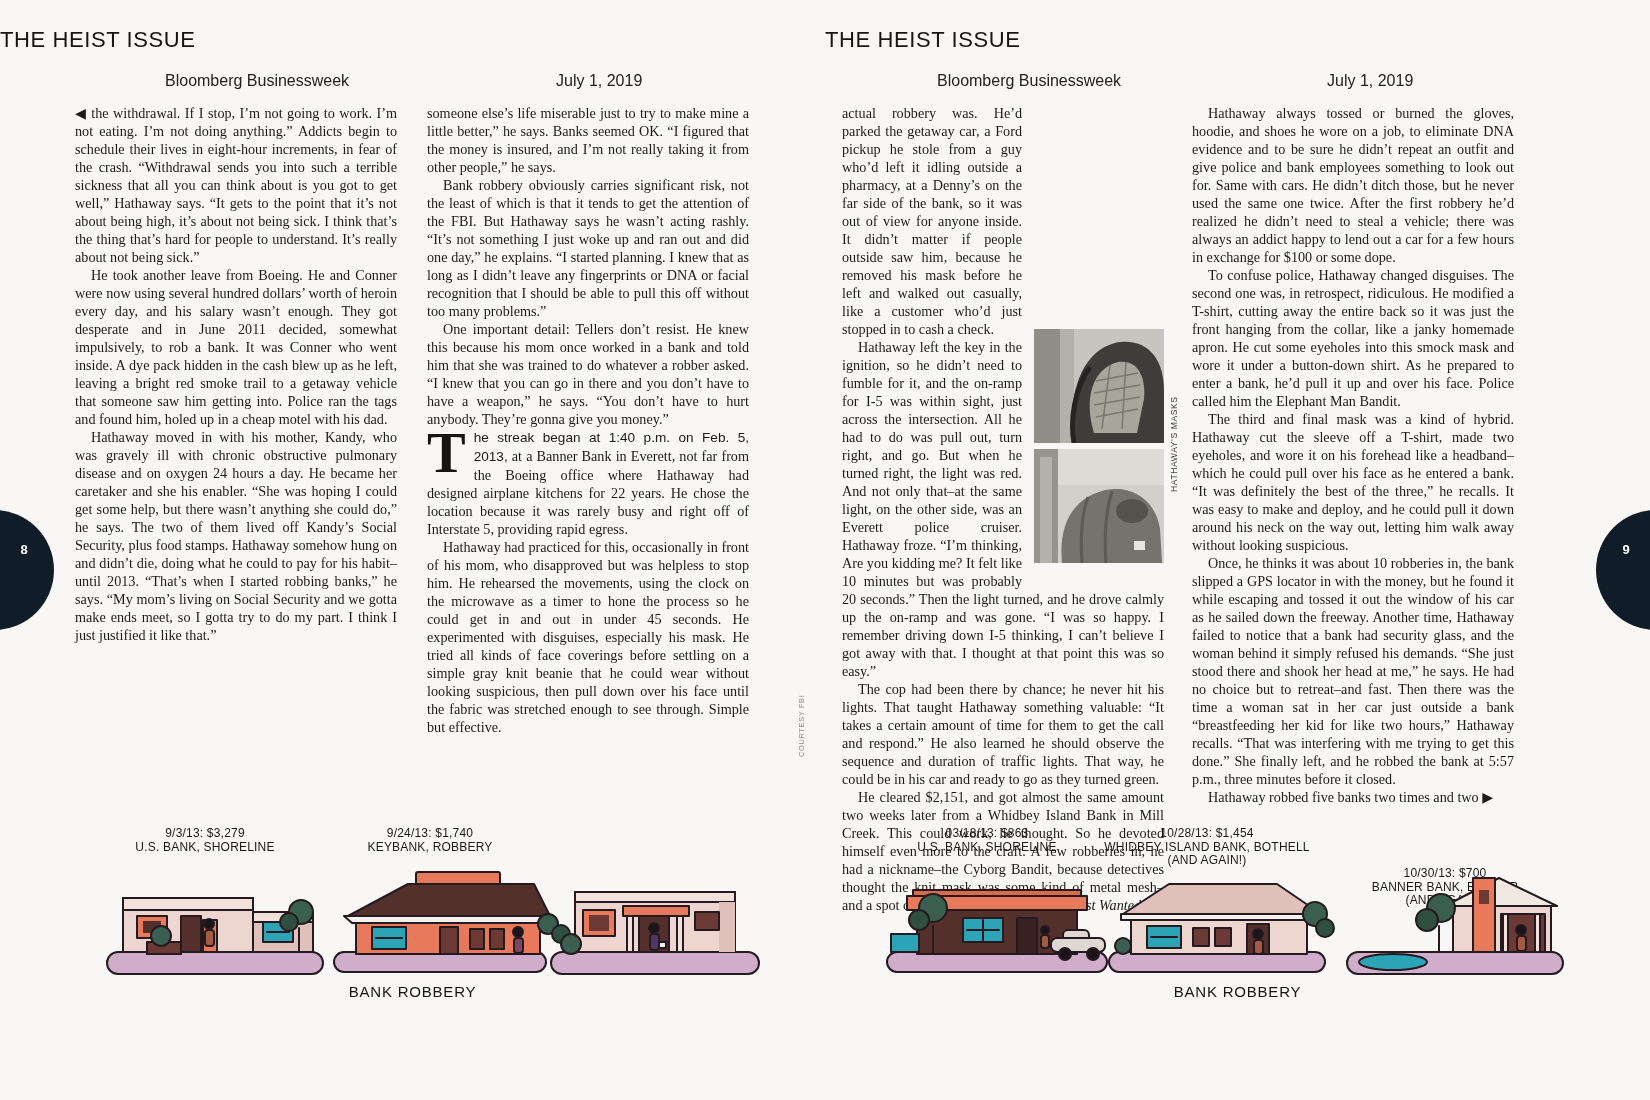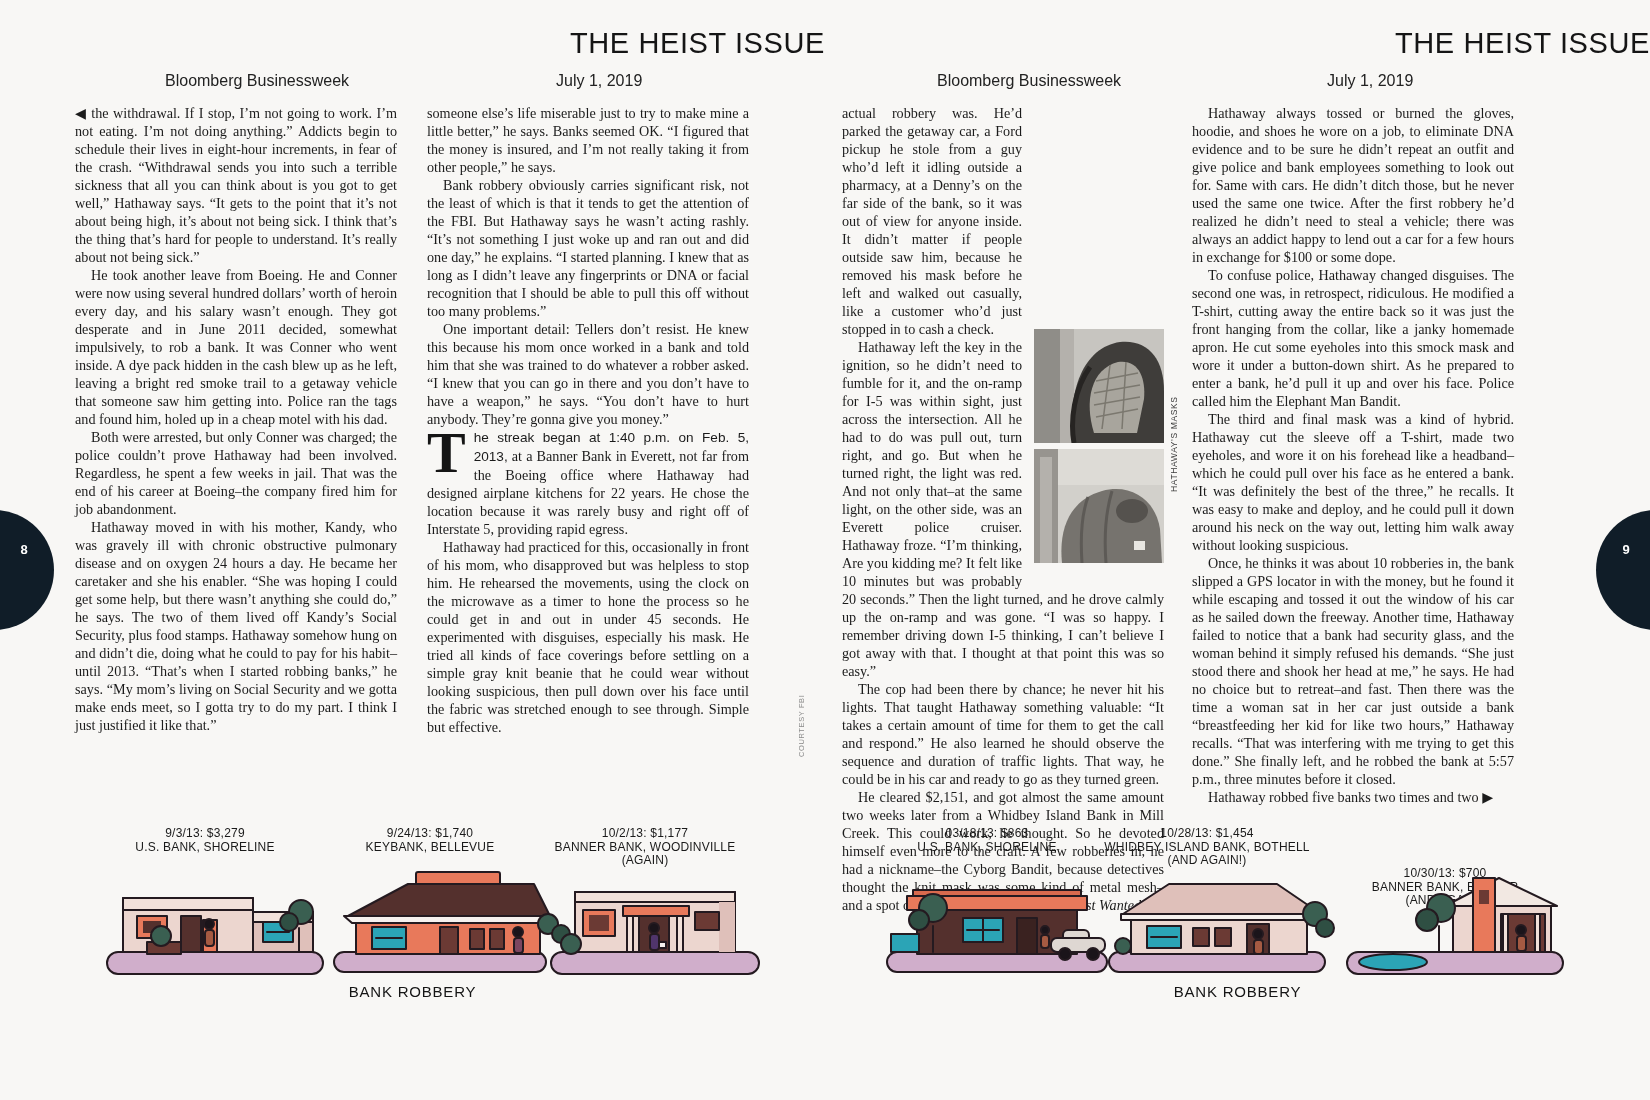--- a/index.html
+++ b/index.html
@@ -1,19 +1,19 @@
 <!DOCTYPE html>
 <html lang="en"><head>
 <meta charset="utf-8">
 <style>
   html,body{margin:0;padding:0;}
   body{width:1650px;height:1100px;background:#f8f7f5;font-family:"Liberation Sans",sans-serif;color:#1c1c1c;overflow:hidden;}
   .spread{position:relative;width:1650px;height:1100px;}
 
-  .masthead{position:absolute;top:27px;width:825px;text-align:right;font-size:29px;letter-spacing:.6px;color:#151515;}
+  .masthead{position:absolute;top:27px;width:825px;text-align:left;font-size:22px;letter-spacing:.6px;color:#151515;}
   .masthead.right{left:825px;} .masthead.left{left:0;}
   .meta{position:absolute;top:72px;font-size:16px;color:#222;}
   .pub-left{left:165px;} .date-left{left:556px;}
   .pub-right{left:937px;} .date-right{left:1327px;}
 
   .col{position:absolute;top:104px;width:322px;text-align:justify;
        font-family:"Liberation Serif","DejaVu Serif",serif;font-size:14.2px;line-height:18px;
        color:#1b1b1b;hyphens:auto;-webkit-hyphens:auto;}
   .col1{left:75px;} .col2{left:427px;} .col3{left:842px;} .col4{left:1192px;}
   .col p{margin:0;text-indent:16px;}
@@ -56,21 +56,20 @@
   <div class="masthead left">THE HEIST ISSUE</div>
   <div class="masthead right">THE HEIST ISSUE</div>
   <div class="meta pub-left">Bloomberg Businessweek</div>
   <div class="meta date-left">July 1, 2019</div>
   <div class="meta pub-right">Bloomberg Businessweek</div>
   <div class="meta date-right">July 1, 2019</div>
 
   <div class="col col1">
     <p class="noindent">◀ the withdrawal. If I stop, I’m not going to work. I’m not eating. I’m not doing anything.” Addicts begin to schedule their lives in eight-hour increments, in fear of the crash. “Withdrawal sends you into such a terrible sickness that all you can think about is you got to get well,” Hathaway says. “It gets to the point that it’s not about being high, it’s about not being sick. I think that’s the thing that’s hard for people to understand. It’s really about not being sick.”</p>
     <p>He took another leave from Boeing. He and Conner were now using several hundred dollars’ worth of heroin every day, and his salary wasn’t enough. They got desperate and in June 2011 decided, somewhat impulsively, to rob a bank. It was Conner who went inside. A dye pack hidden in the cash blew up as he left, leaving a bright red smoke trail to a getaway vehicle that someone saw him getting into. Police ran the tags and found him, holed up in a cheap motel with his dad.</p>
-    <p>Both were arrested, but only Conner was charged; the police couldn’t prove Hathaway had been involved. Regardless, he spent a few weeks in jail. That was the end of his career at Boeing–the company fired him for job abandonment.</p>
     <p>Hathaway moved in with his mother, Kandy, who was gravely ill with chronic obstructive pulmonary disease and on oxygen 24 hours a day. He became her caretaker and she his enabler. “She was hoping I could get some help, but there wasn’t anything she could do,” he says. The two of them lived off Kandy’s Social Security, plus food stamps. Hathaway somehow hung on and didn’t die, doing what he could to pay for his habit–until 2013. “That’s when I started robbing banks,” he says. “My mom’s living on Social Security and we gotta make ends meet, so I gotta try to do my part. I think I just justified it like that.”</p>
   </div>
 
   <div class="col col2">
     <p class="noindent">someone else’s life miserable just to try to make mine a little better,” he says. Banks seemed OK. “I figured that the money is insured, and I’m not really taking it from other people,” he says.</p>
     <p>Bank robbery obviously carries significant risk, not the least of which is that it tends to get the attention of the FBI. But Hathaway says he wasn’t acting rashly. “It’s not something I just woke up and ran out and did one day,” he explains. “I started planning. I knew that as long as I didn’t leave any fingerprints or DNA or facial recognition that I should be able to pull this off without too many problems.”</p>
     <p>One important detail: Tellers don’t resist. He knew this because his mom once worked in a bank and told him that she was trained to do whatever a robber asked. “I knew that you can go in there and you don’t have to have a weapon,” he says. “You don’t have to hurt anybody. They’re gonna give you money.”</p>
     <p class="noindent dropcap-para"><span class="dropcap">T</span><span class="lead-sans">he streak began at 1:40 p.m. on Feb. 5, 2013,</span><span> at a Banner Bank in Everett, not far from the Boeing office where Hathaway had designed airplane kitchens for 22 years. He chose the location because it was rarely busy and right off of Interstate 5, providing rapid egress.</span></p>
     <p>Hathaway had practiced for this, occasionally in front of his mom, who disapproved but was helpless to stop him. He rehearsed the movements, using the clock on the microwave as a timer to hone the process so he could get in and out in under 45 seconds. He experimented with disguises, especially his mask. He tried all kinds of face coverings before settling on a simple gray knit beanie that he could wear without looking suspicious, then pull down over his face until the fabric was stretched enough to see through. Simple but effective.</p>
   </div>
@@ -127,27 +126,22 @@
   <div class="tab tab-right"></div>
   <div class="pagenum pagenum-right">9</div>
 
   <div class="caption cap1">
       <div>9/3/13: $3,279</div>
       <div>U.S. BANK, SHORELINE</div>
       <div></div>
     </div>
   <div class="caption cap2">
       <div>9/24/13: $1,740</div>
-      <div>KEYBANK, BELLEVUE</div>
+      <div>KEYBANK, ROBBERY</div>
       <div></div>
-    </div>
-  <div class="caption cap3">
-      <div>10/2/13: $1,177</div>
-      <div>BANNER BANK, WOODINVILLE</div>
-      <div>(AGAIN)</div>
     </div>
   <div class="caption cap4">
       <div>03/18/13: $863</div>
       <div>U.S. BANK, SHORELINE</div>
       <div></div>
     </div>
   <div class="caption cap5">
       <div>10/28/13: $1,454</div>
       <div>WHIDBEY ISLAND BANK, BOTHELL</div>
       <div>(AND AGAIN!)</div>

